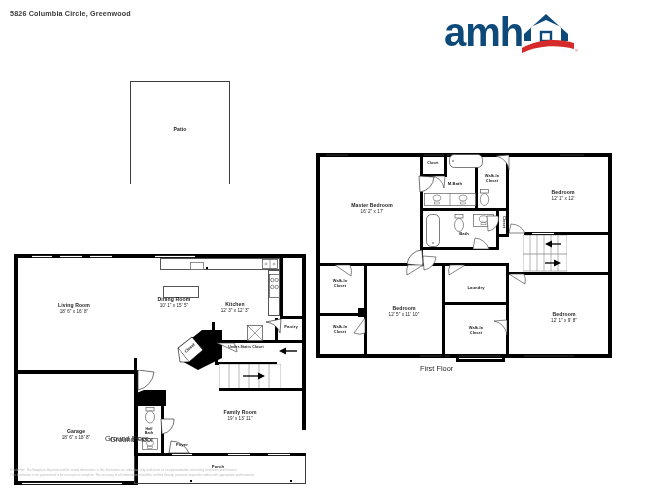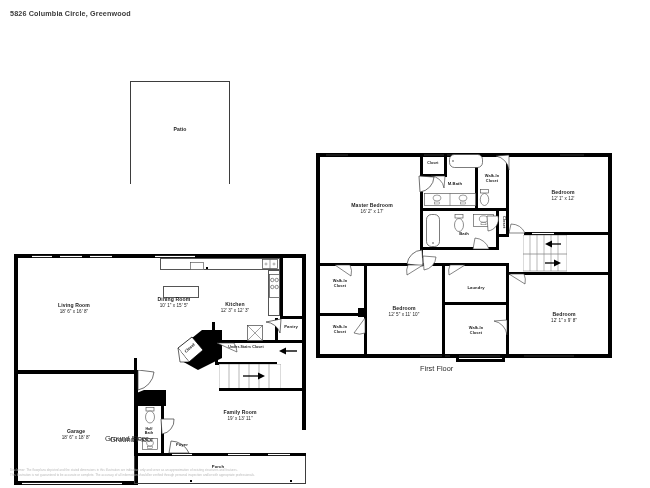--- a/index.html
+++ b/index.html
@@ -102,20 +102,34 @@
   }
   #disclaimer p { margin: 0; }
 </style>
 </head>
 <body>
 
 <div id="page">
 
   <div id="address-title">5826 Columbia Circle, Greenwood</div>
 
+  <div id="logo">
+    <svg width="148" height="44" viewBox="0 0 148 44">
+
+      <text x="2" y="36" font-family="Liberation Sans, sans-serif" font-size="40" font-weight="bold" fill="#0d4a7a" letter-spacing="-1">amh</text>
+
+      <g>
+        <path d="M82 24 L104 4 L126 24 L126 31 L119 31 L119 17 L104 10 L89 17 L89 31 L82 31 Z" fill="#0d4a7a"></path>
+        <rect x="99" y="22" width="10" height="9" fill="#ffffff" stroke="#0d4a7a" stroke-width="2.4"></rect>
+      </g>
+
+      <path d="M80 38 C96 29 116 28 132 33 L132 39 C116 34.5 96 35 80 43 Z" fill="#d62b2b"></path>
+      <text x="133" y="42" font-family="Liberation Sans, sans-serif" font-size="4" fill="#d62b2b">®</text>
+    </svg>
+  </div>
 
   <div class="plan" id="ground-plan" style="left:0px; top:70px; width:320px; height:375px;">
 
     <div class="thinwall" style="left:130px; top:11px; width:100px; height:103px; border-bottom:none;"></div>
     <div class="label" style="left:150px; top:56px; width:60px;">
       <span class="nm">Patio</span>
     </div>
 
     <div class="wall" style="left:14px; top:184px; width:292px; height:4px;"></div>
     <div class="win" style="left:32px; top:184.5px; width:20px; height:3px;"></div>

